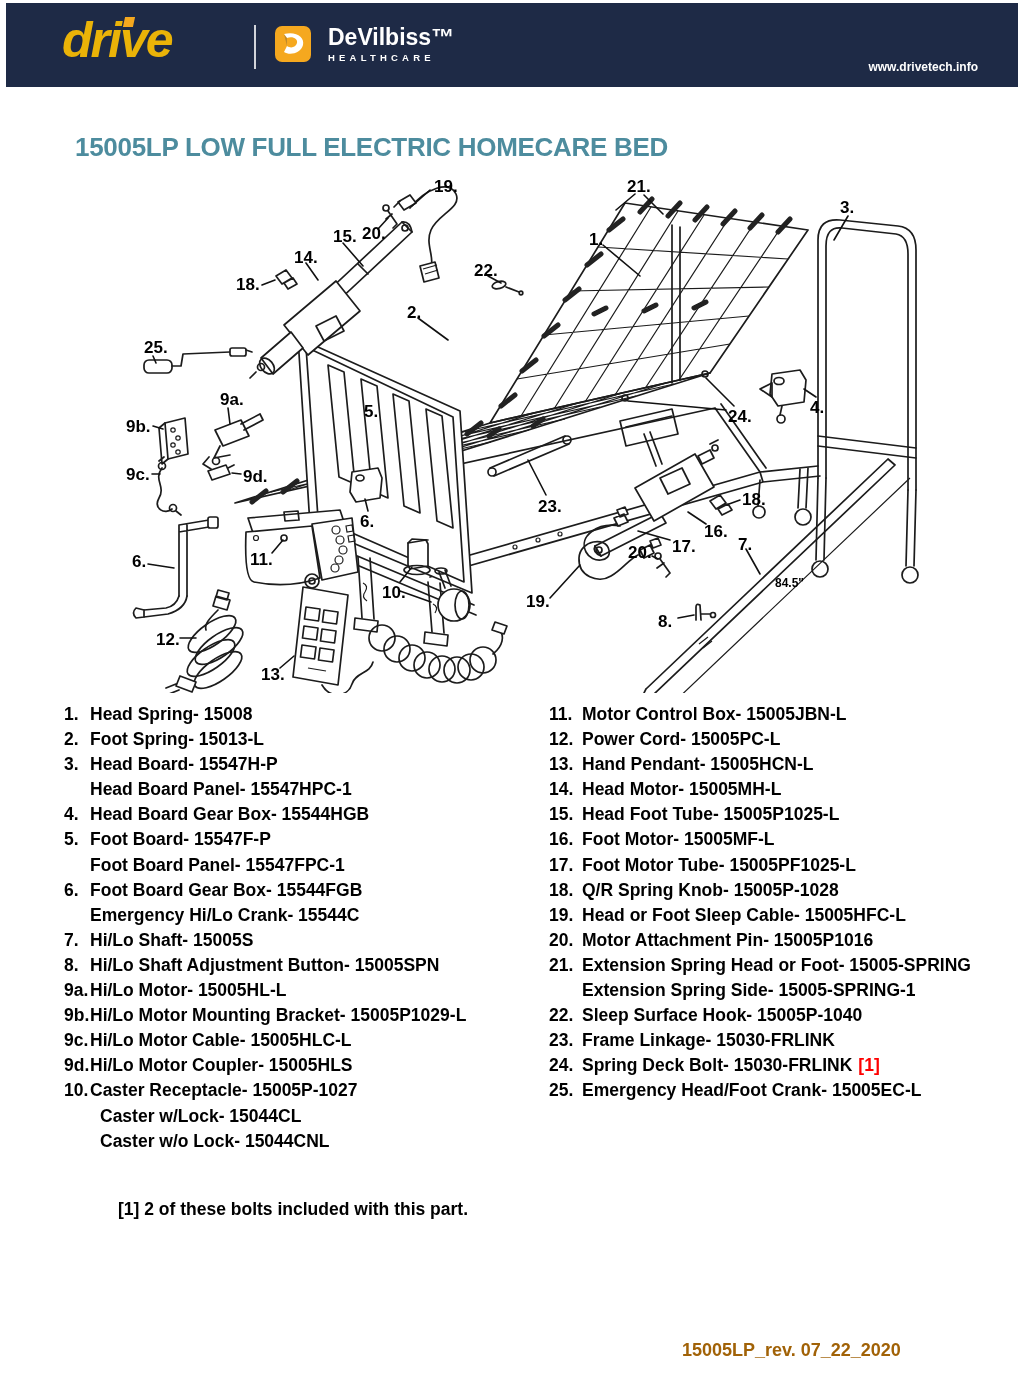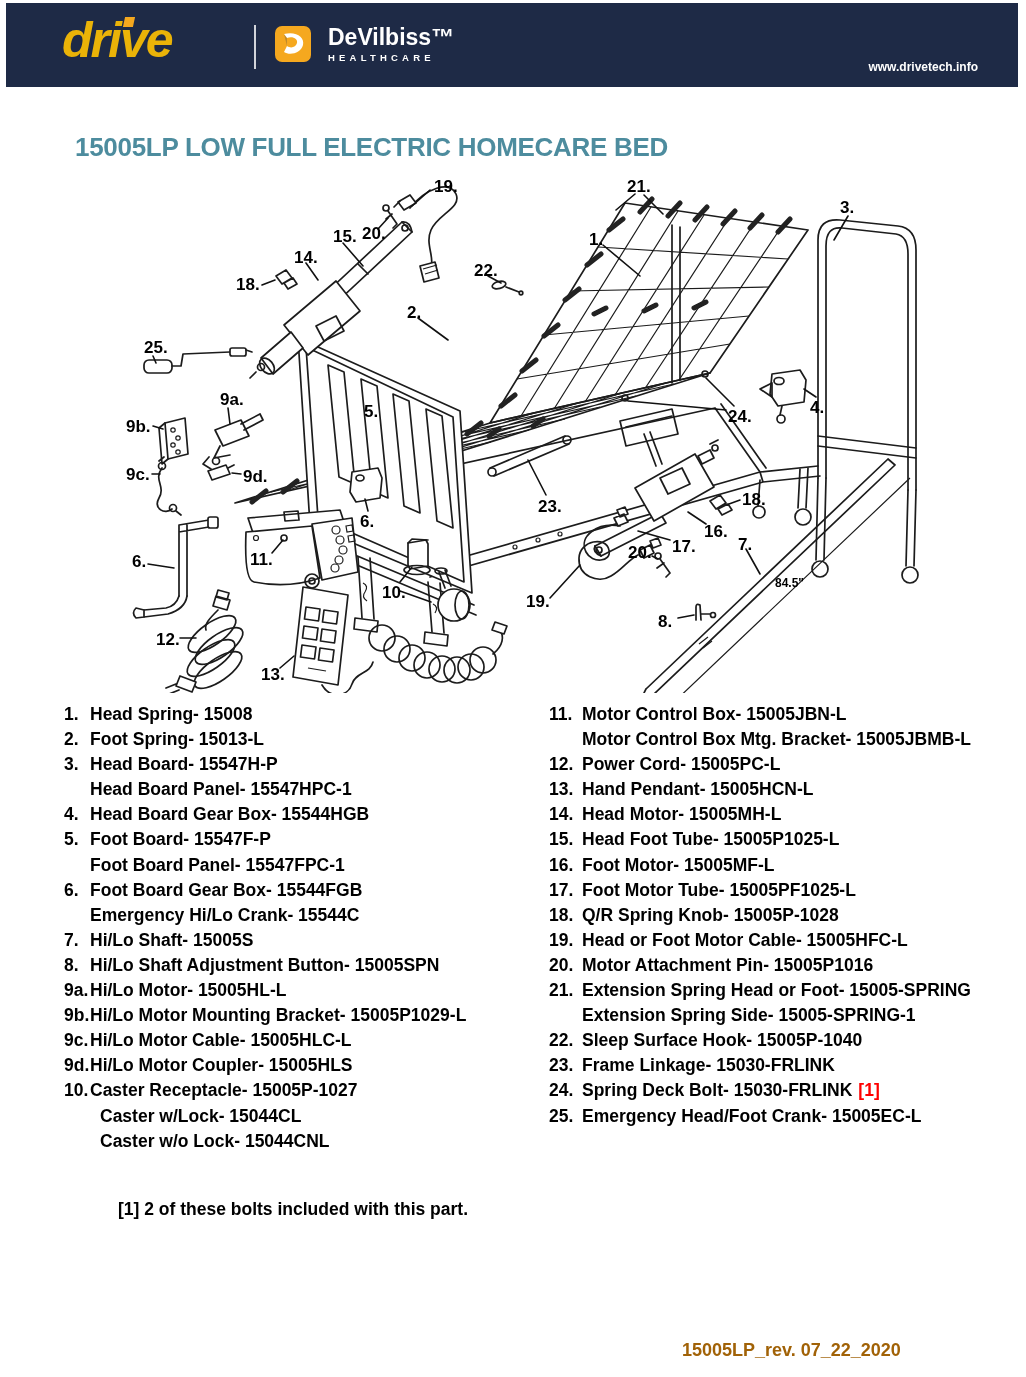--- a/index.html
+++ b/index.html
@@ -446,24 +446,20 @@
         <span class="pnum"></span>
         <span class="ptxt">Caster w/o Lock- 15044CNL</span>
       </div>
     </div>
   <div class="plist col-r" id="plist-right">
       <div class="prow">
         <span class="pnum">11.</span>
         <span class="ptxt">Motor Control Box- 15005JBN-L</span>
       </div>
       <div class="prow">
-        <span class="pnum"></span>
-        <span class="ptxt">Motor Control Box Mtg. Bracket- 15005JBMB-L</span>
-      </div>
-      <div class="prow">
         <span class="pnum">12.</span>
         <span class="ptxt">Power Cord- 15005PC-L</span>
       </div>
       <div class="prow">
         <span class="pnum">13.</span>
         <span class="ptxt">Hand Pendant- 15005HCN-L</span>
       </div>
       <div class="prow">
         <span class="pnum">14.</span>
         <span class="ptxt">Head Motor- 15005MH-L</span>
@@ -479,21 +475,21 @@
       <div class="prow">
         <span class="pnum">17.</span>
         <span class="ptxt">Foot Motor Tube- 15005PF1025-L</span>
       </div>
       <div class="prow">
         <span class="pnum">18.</span>
         <span class="ptxt">Q/R Spring Knob- 15005P-1028</span>
       </div>
       <div class="prow">
         <span class="pnum">19.</span>
-        <span class="ptxt">Head or Foot Motor Cable- 15005HFC-L</span>
+        <span class="ptxt">Head or Foot Sleep Cable- 15005HFC-L</span>
       </div>
       <div class="prow">
         <span class="pnum">20.</span>
         <span class="ptxt">Motor Attachment Pin- 15005P1016</span>
       </div>
       <div class="prow">
         <span class="pnum">21.</span>
         <span class="ptxt">Extension Spring Head or Foot- 15005-SPRING</span>
       </div>
       <div class="prow">

